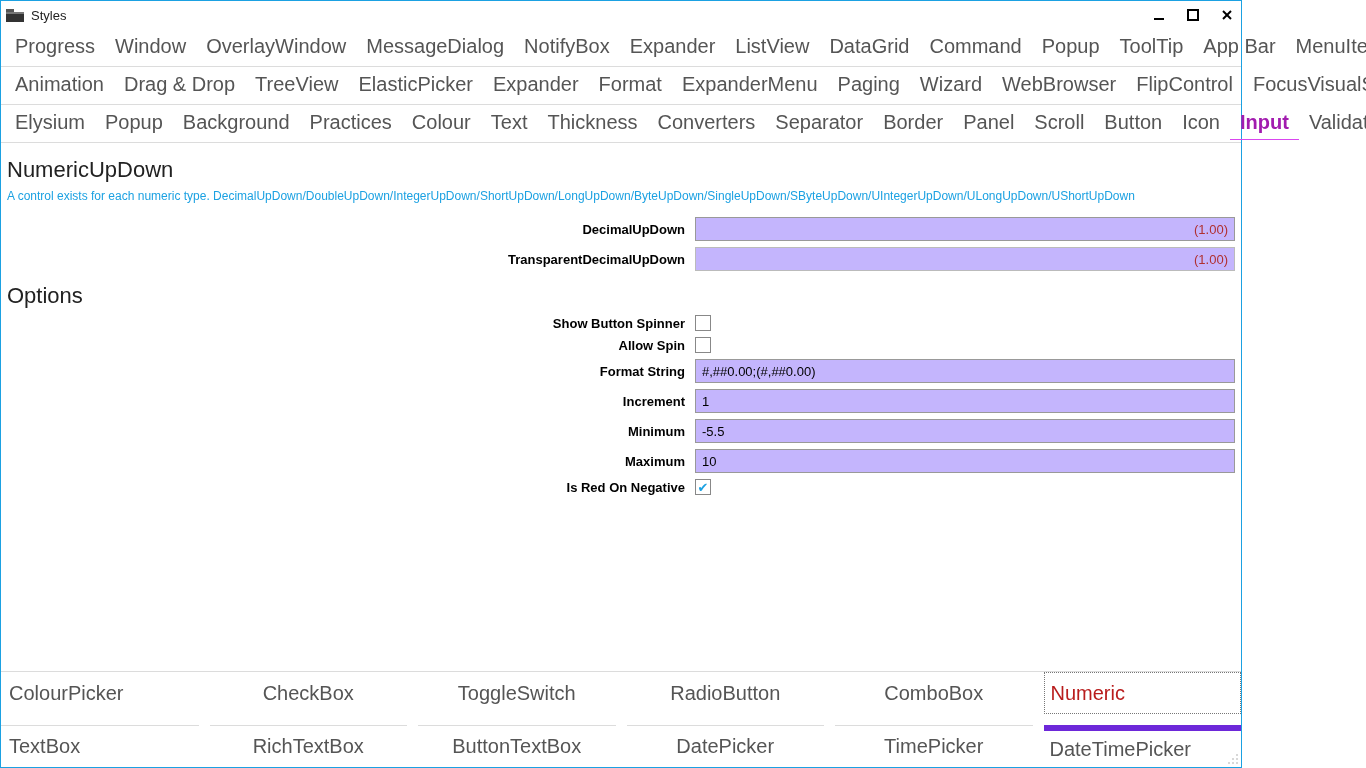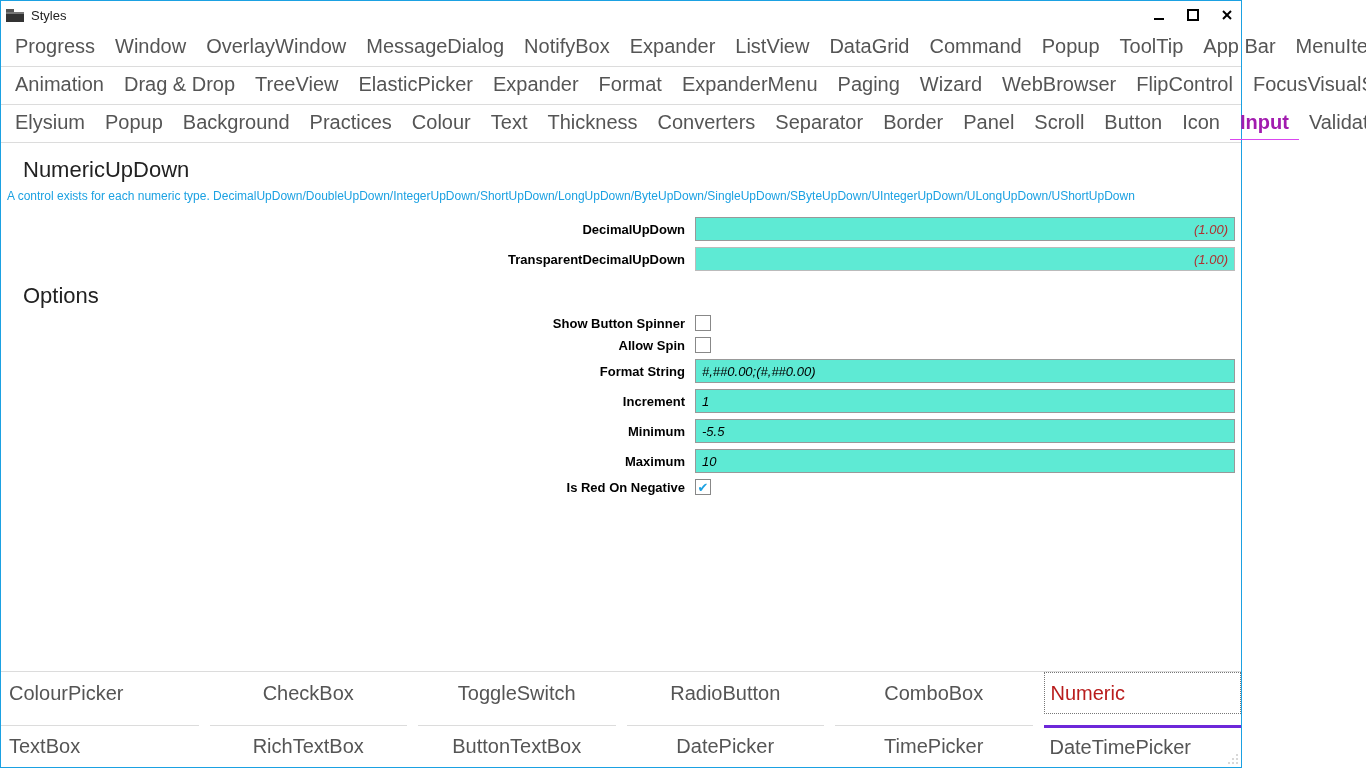--- a/index.html
+++ b/index.html
@@ -11,26 +11,26 @@
   .titlebar .spacer { flex: 1; }
   .titlebar .winbtn { width: 28px; height: 20px; display: flex; align-items: center; justify-content: center; cursor: default; }
   .winbtn svg { display:block; }
   .folder-icon { width: 20px; height: 16px; display:inline-block; }
   
   .tabrow { display: flex; flex-wrap: nowrap; border-bottom: 1px solid #dcdcdc; padding: 2px 4px; gap: 0; }
   .tab { font-size: 20px; color: #555; padding: 4px 10px 6px 10px; white-space: nowrap; cursor: default; }
   .tab.selected { color: #a21caf; font-weight: 600; border-bottom: 1px solid #d946ef; padding-bottom: 3px; }
   
   .content { flex: 1; overflow: hidden; padding: 8px 6px 0 6px; position: relative; }
-  .heading { font-size: 22px; color: #222; font-weight: 400; margin: 6px 0 6px 16px; }
+  .heading { font-size: 22px; color: #222; font-weight: 400; margin: 6px 0 6px 0; }
   .subdesc { font-size: 12px; color: #1ba1e2; margin-bottom: 14px; }
   
   .form { display: grid; grid-template-columns: 680px 1fr; column-gap: 8px; row-gap: 6px; align-items: center; }
   .form-label { text-align: right; font-size: 13px; font-weight: 600; color: #000; padding-right: 2px; }
-  .input { width: 100%; height: 24px; border: 1px solid #999; font-size: 13px; padding: 2px 6px; background:#5eead4; color:#000; text-align: left; font-style: italic; }
+  .input { width: 100%; height: 24px; border: 1px solid #999; font-size: 13px; padding: 2px 6px; background:#c4b5fd; color:#000; text-align: left; }
   .input.right { text-align: right; color: #b03030; }
   .checkbox-cell { display:flex; align-items:center; }
   .cb { width: 16px; height: 16px; border: 1px solid #888; background:#fff; display:flex; align-items:center; justify-content:center; }
   .cb.checked::after { content: '✔'; color: #1ba1e2; font-size: 13px; line-height: 1; }
   
   .bottom-tabs { border-top: 1px solid #dcdcdc; display: grid; grid-template-columns: repeat(6, 1fr); grid-template-rows: 42px 42px; gap: 11px; }
   .btab { font-size: 20px; color: #555; display:flex; align-items:center; padding: 0 8px 0 8px; cursor: default; }
   .btab.c1 { justify-content:flex-start; }
   .btab.c2, .btab.c3, .btab.c4, .btab.c5 { justify-content:center; }
   .btab.c6 { justify-content:flex-start; padding-left: 6px; }
@@ -167,21 +167,21 @@
     <div class="btab c2">CheckBox</div>
     <div class="btab c3">ToggleSwitch</div>
     <div class="btab c4">RadioButton</div>
     <div class="btab c5">ComboBox</div>
     <div class="btab c6 selected">Numeric</div>
     <div class="btab c1" style="border-top:1px solid #dcdcdc;">TextBox</div>
     <div class="btab c2" style="border-top:1px solid #dcdcdc;">RichTextBox</div>
     <div class="btab c3" style="border-top:1px solid #dcdcdc;">ButtonTextBox</div>
     <div class="btab c4" style="border-top:1px solid #dcdcdc;">DatePicker</div>
     <div class="btab c5" style="border-top:1px solid #dcdcdc;">TimePicker</div>
-    <div class="btab c6" style="border-top:3px solid #6d28d9;">DateTimePicker</div>
+    <div class="btab c6" style="border-top:6px solid #6d28d9;">DateTimePicker</div>
     <svg class="grip" viewBox="0 0 12 12">
       <circle cx="10" cy="2" r="1" fill="#999"></circle>
         <circle cx="6" cy="6" r="1" fill="#999"></circle>
         <circle cx="10" cy="6" r="1" fill="#999"></circle>
         <circle cx="2" cy="10" r="1" fill="#999"></circle>
         <circle cx="6" cy="10" r="1" fill="#999"></circle>
         <circle cx="10" cy="10" r="1" fill="#999"></circle>
     </svg>
   </div>
 </div>

